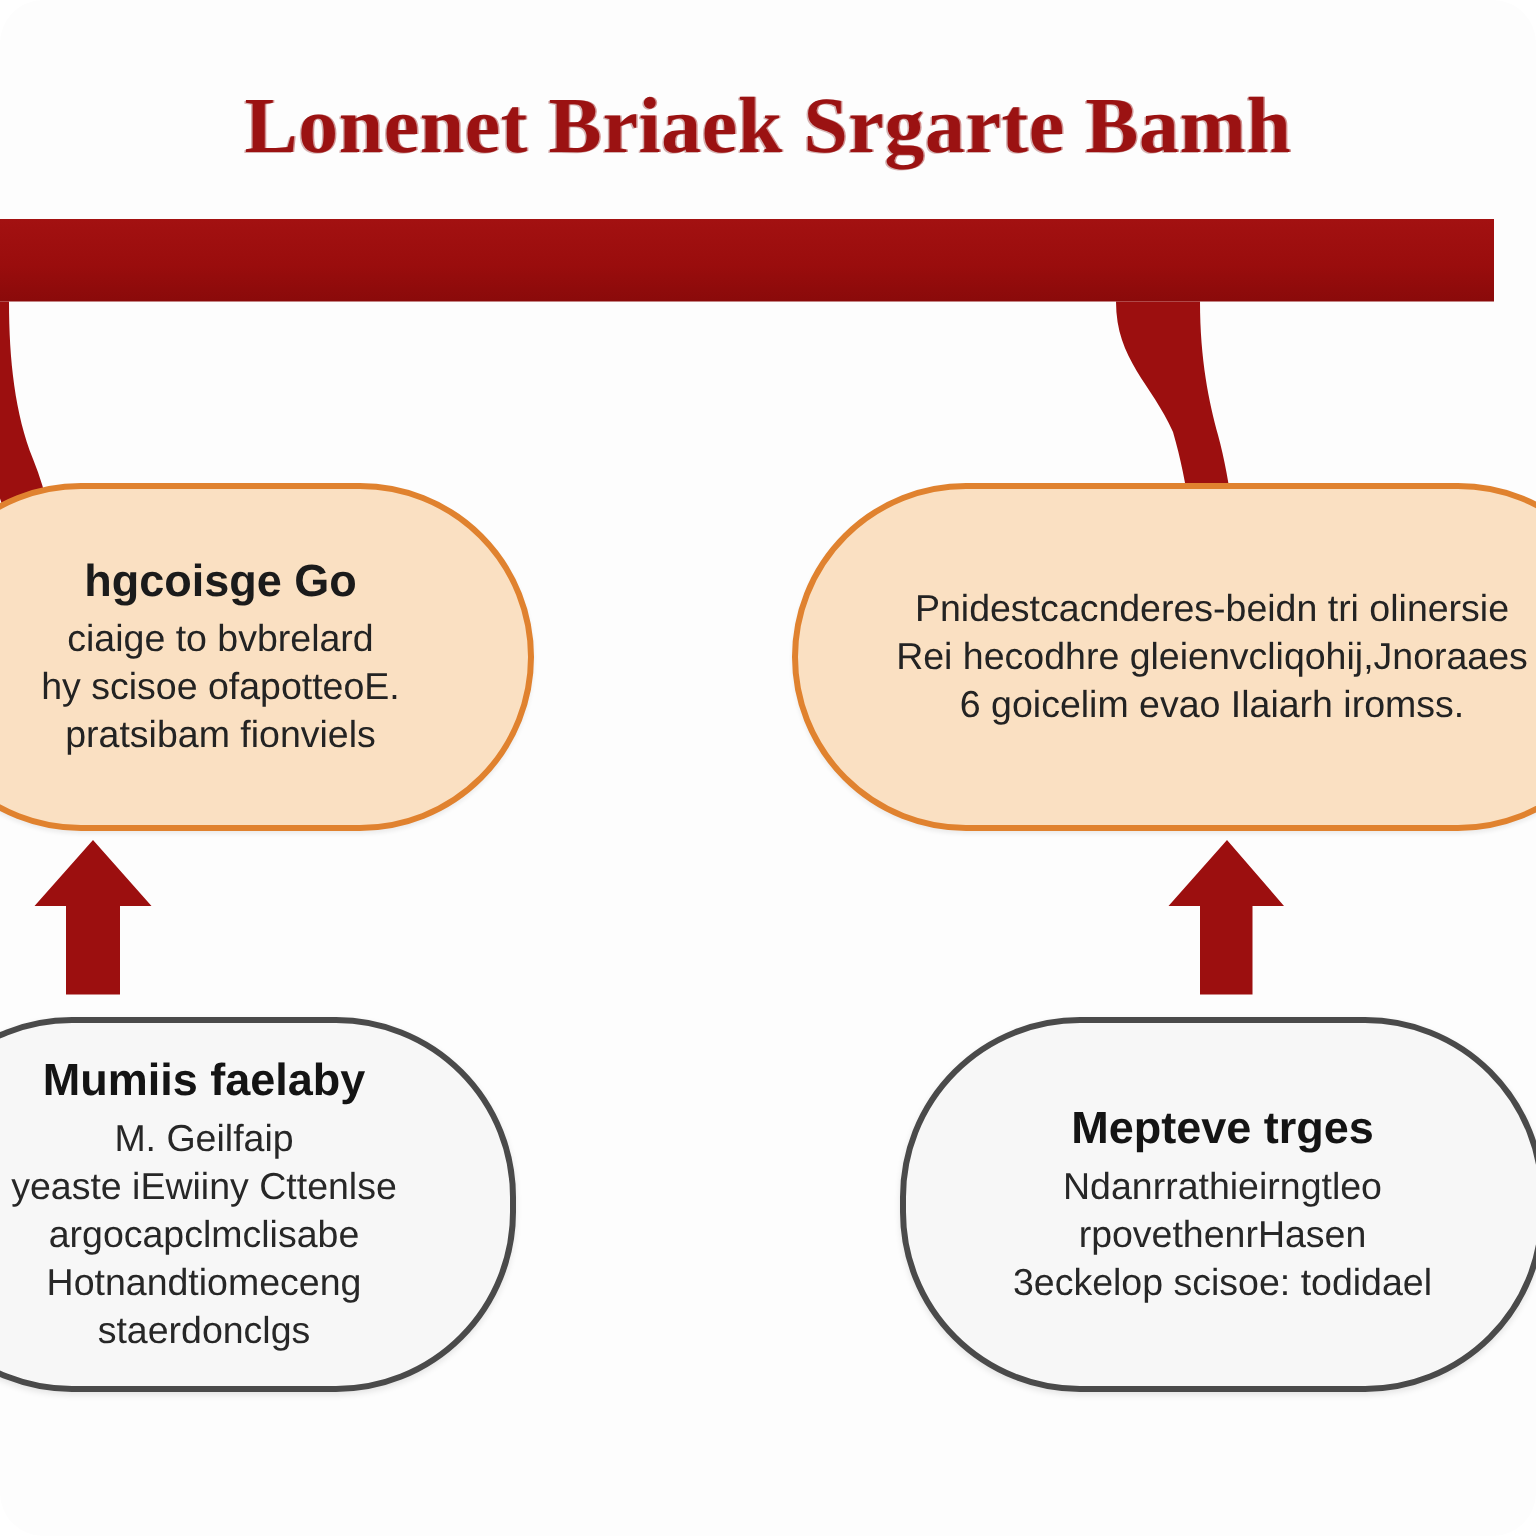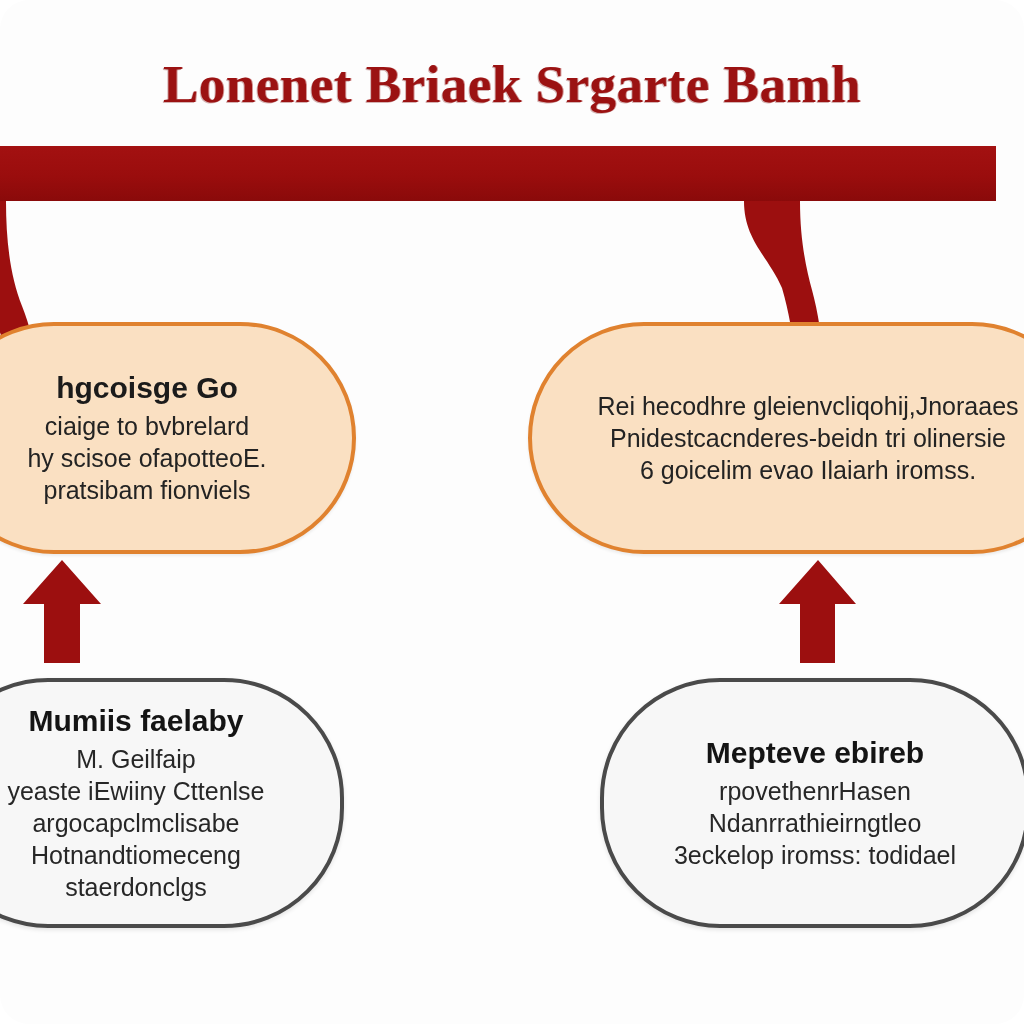--- a/index.html
+++ b/index.html
@@ -164,34 +164,34 @@
   </svg>
 
   <div class="node orange" id="node-left-orange">
     <div class="node-title">hgcoisge Go</div>
     <div class="node-line">ciaige to bvbrelard</div>
     <div class="node-line">hy scisoe ofapotteoE.</div>
     <div class="node-line">pratsibam fionviels</div>
   </div>
 
   <div class="node orange" id="node-right-orange">
+    <div class="node-line">Pnidestcacnderes-beidn tri olinersie</div>
     <div class="node-line">Rei hecodhre gleienvcliqohij,Jnoraaes</div>
-    <div class="node-line">Pnidestcacnderes-beidn tri olinersie</div>
     <div class="node-line">6 goicelim evao Ilaiarh iromss.</div>
   </div>
 
   <div class="node gray" id="node-left-gray">
     <div class="node-title">Mumiis faelaby</div>
     <div class="node-line">M. Geilfaip</div>
     <div class="node-line">yeaste iEwiiny Cttenlse</div>
     <div class="node-line">argocapclmclisabe</div>
     <div class="node-line">Hotnandtiomeceng</div>
     <div class="node-line">staerdonclgs</div>
   </div>
 
   <div class="node gray" id="node-right-gray">
-    <div class="node-title">Mepteve ebireb</div>
+    <div class="node-title">Mepteve trges</div>
+    <div class="node-line">Ndanrrathieirngtleo</div>
     <div class="node-line">rpovethenrHasen</div>
-    <div class="node-line">Ndanrrathieirngtleo</div>
-    <div class="node-line">3eckelop iromss: todidael</div>
+    <div class="node-line">3eckelop scisoe: todidael</div>
   </div>
 
 </div>
 
 </body></html>

